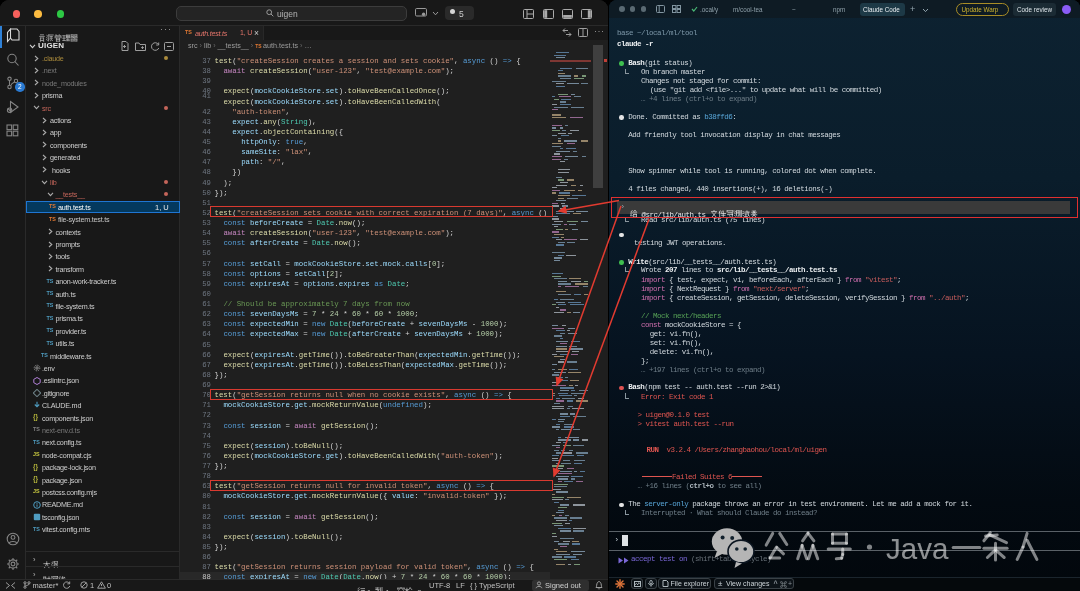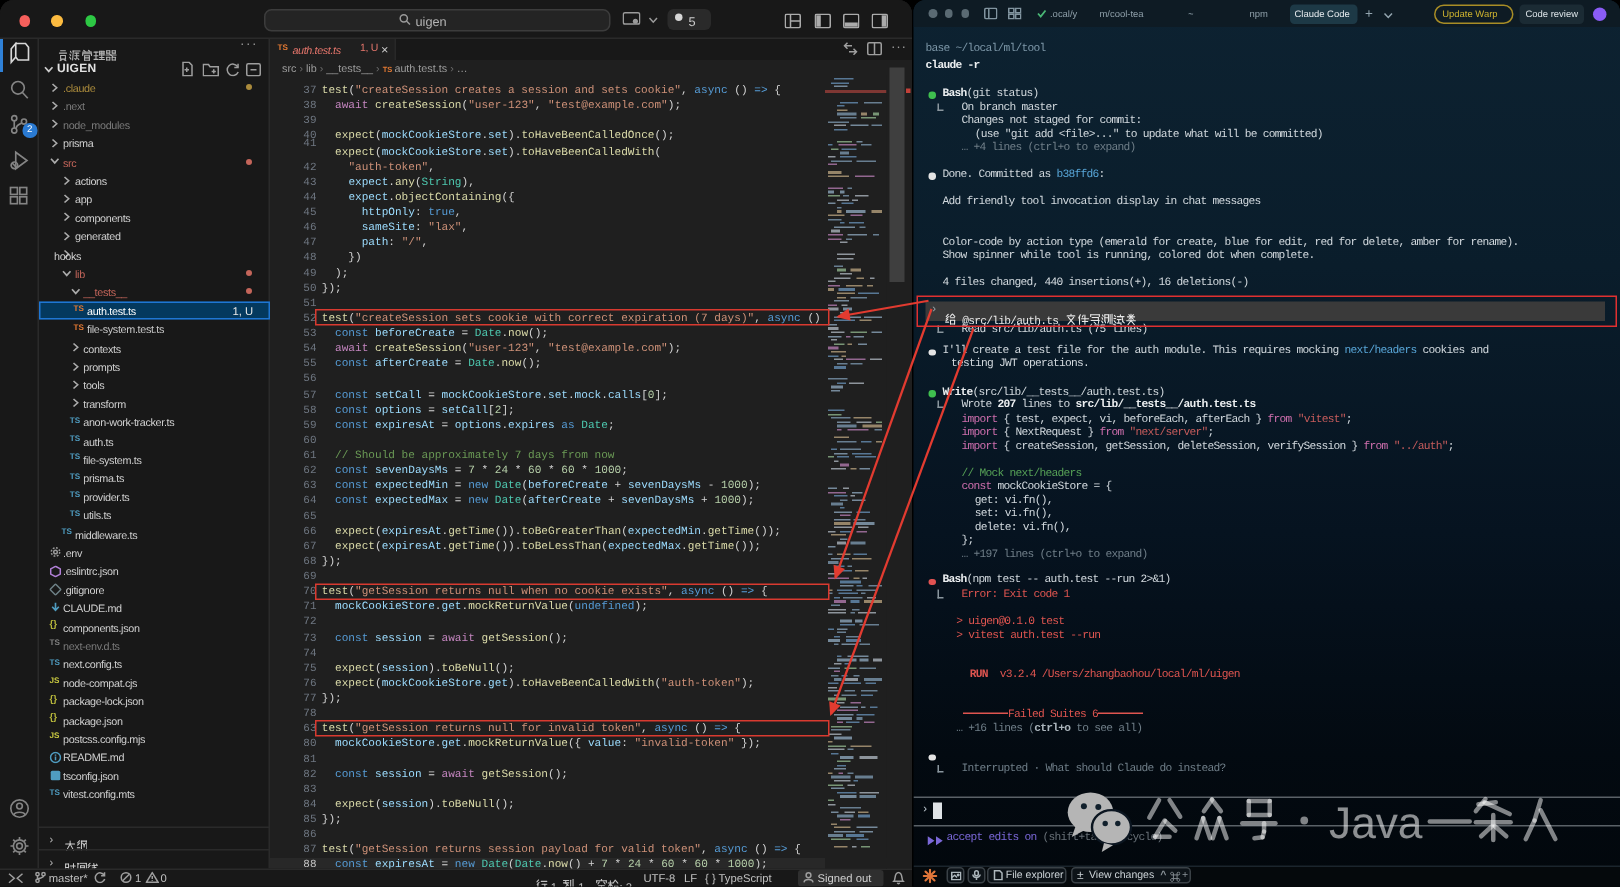--- a/index.html
+++ b/index.html
@@ -222,21 +222,21 @@
       <path d="M1 1 L3.8 3.5 L1 6" stroke="#aaaaaa" fill="none" stroke-width="1.1"></path>
     </svg>
 <div style="position:absolute;left:50px;top:140.80000000000004px;font-size:7.2px;letter-spacing:-0.22px;color:#cfcfcf;white-space:nowrap">components</div>
 <svg class="a" style="left:42px;top:153.70000000000005px" width="5" height="7" viewBox="0 0 5 7">
       <path d="M1 1 L3.8 3.5 L1 6" stroke="#aaaaaa" fill="none" stroke-width="1.1"></path>
     </svg>
 <div style="position:absolute;left:50px;top:153.20000000000005px;font-size:7.2px;letter-spacing:-0.22px;color:#cfcfcf;white-space:nowrap">generated</div>
 <svg class="a" style="left:42px;top:166.10000000000005px" width="5" height="7" viewBox="0 0 5 7">
       <path d="M1 1 L3.8 3.5 L1 6" stroke="#aaaaaa" fill="none" stroke-width="1.1"></path>
     </svg>
-<div style="position:absolute;left:36px;top:165.60000000000005px;font-size:7.2px;letter-spacing:-0.22px;color:#cfcfcf;white-space:nowrap">hooks</div>
+<div style="position:absolute;left:52px;top:165.60000000000005px;font-size:7.2px;letter-spacing:-0.22px;color:#cfcfcf;white-space:nowrap">hooks</div>
 <svg class="a" style="left:41px;top:179.50000000000006px" width="7" height="5" viewBox="0 0 7 5">
       <path d="M1 0.8 L3.5 3.6 L6 0.8" stroke="#aaaaaa" fill="none" stroke-width="1.1"></path>
     </svg>
 <div style="position:absolute;left:50px;top:178.00000000000006px;font-size:7.2px;letter-spacing:-0.22px;color:#c4655a;white-space:nowrap">lib</div>
 <div style="position:absolute;left:164px;top:180.00000000000006px;width:4px;height:4px;border-radius:50%;background:#c4655a"></div>
 <svg class="a" style="left:46.5px;top:191.90000000000006px" width="7" height="5" viewBox="0 0 7 5">
       <path d="M1 0.8 L3.5 3.6 L6 0.8" stroke="#aaaaaa" fill="none" stroke-width="1.1"></path>
     </svg>
 <div style="position:absolute;left:55.5px;top:190.40000000000006px;font-size:7.2px;letter-spacing:-0.22px;color:#c4655a;white-space:nowrap">__tests__</div>
 <div style="position:absolute;left:164px;top:192.40000000000006px;width:4px;height:4px;border-radius:50%;background:#c4655a"></div>
@@ -919,21 +919,20 @@
 <div style="position:absolute;left:10.200000000000045px;top:61.3px;width:4.6px;height:4.6px;border-radius:50%;background:#3fbf4f"></div>
 <div class="tl " style="left:19.299999999999955px;top:58.9px"><span class="wb">Bash</span>(git status)</div>
 <div style="position:absolute;left:15.799999999999955px;top:68.5px;width:4.5px;height:5.5px;border-left:1px solid #8a969e;border-bottom:1px solid #8a969e"></div>
 <div class="tl " style="left:32px;top:68.10000000000001px">On branch master</div>
 <div class="tl " style="left:32px;top:77.2px">Changes not staged for commit:</div>
 <div class="tl " style="left:40.799999999999955px;top:86.4px">(use "git add &lt;file&gt;..." to update what will be committed)</div>
 <div class="tl dim" style="left:32px;top:95.30000000000001px">… +4 lines (ctrl+o to expand)</div>
 <div style="position:absolute;left:10.200000000000045px;top:115.3px;width:4.6px;height:4.6px;border-radius:50%;background:#e4e4e4"></div>
 <div class="tl " style="left:19.299999999999955px;top:112.9px">Done. Committed as <span class="blu">b38ffd6</span>:</div>
 <div class="tl " style="left:19.299999999999955px;top:131.20000000000002px">Add friendly tool invocation display in chat messages</div>
-<div class="tl " style="left:19.299999999999955px;top:158.20000000000002px">Color-code by action type (emerald for create, blue for edit, red for delete, amber for rename).</div>
 <div class="tl " style="left:19.299999999999955px;top:167.3px">Show spinner while tool is running, colored dot when complete.</div>
 <div class="tl " style="left:19.299999999999955px;top:185.20000000000002px">4 files changed, 440 insertions(+), 16 deletions(-)</div>
 <div style="position:absolute;left:7.5px;top:201.3px;width:453px;height:12.4px;background:#3a3a3a"></div>
 <div class="tl " style="left:11.5px;top:203.20000000000002px"><span style="color:#9aa5ad">›</span></div>
 <div style="position:absolute;left:20.5px;top:203.3px;height:8px"><svg style="vertical-align:-0.96px" width="8" height="8" viewBox="0 0 100 100" fill="none" stroke="#e8e8e8" stroke-width="9" stroke-linecap="round">
         <line x1="28" y1="6" x2="10" y2="26"></line>
         <line x1="28" y1="26" x2="10" y2="46"></line>
         <line x1="24" y1="46" x2="8" y2="62"></line>
         <line x1="6" y1="72" x2="30" y2="72"></line>
         <line x1="62" y1="4" x2="42" y2="26"></line>
@@ -994,21 +993,20 @@
         <line x1="70" y1="10" x2="56" y2="24"></line>
         <line x1="32" y1="48" x2="46" y2="34"></line>
         <line x1="70" y1="48" x2="56" y2="34"></line>
         <line x1="14" y1="60" x2="86" y2="60"></line>
         <line x1="50" y1="60" x2="24" y2="94"></line>
         <line x1="50" y1="60" x2="78" y2="94"></line>
       </svg></div>
 <div style="position:absolute;left:15.799999999999955px;top:216.5px;width:4.5px;height:5.5px;border-left:1px solid #8a969e;border-bottom:1px solid #8a969e"></div>
 <div class="tl " style="left:32px;top:216.1px">Read src/lib/auth.ts (75 lines)</div>
 <div style="position:absolute;left:10.200000000000045px;top:232.60000000000002px;width:4.6px;height:4.6px;border-radius:50%;background:#e4e4e4"></div>
-<div class="tl " style="left:19.299999999999955px;top:230.20000000000002px">I'll create a test file for the auth module. This requires mocking <span class="blu">next/headers</span> cookies and</div>
 <div class="tl " style="left:25px;top:239.4px">testing JWT operations.</div>
 <div style="position:absolute;left:10.200000000000045px;top:260.0px;width:4.6px;height:4.6px;border-radius:50%;background:#3fbf4f"></div>
 <div class="tl " style="left:19.299999999999955px;top:257.59999999999997px"><span class="wb">Write</span>(src/lib/__tests__/auth.test.ts)</div>
 <div style="position:absolute;left:15.799999999999955px;top:266.7px;width:4.5px;height:5.5px;border-left:1px solid #8a969e;border-bottom:1px solid #8a969e"></div>
 <div class="tl " style="left:32px;top:266.29999999999995px">Wrote <span class="wb">207</span> lines to <span class="wb">src/lib/__tests__/auth.test.ts</span></div>
 <div class="tl " style="left:32px;top:275.5px"><span class="pk">import</span> { test, expect, vi, beforeEach, afterEach } <span class="pk">from</span> <span class="str">"vitest"</span>;</div>
 <div class="tl " style="left:32px;top:284.59999999999997px"><span class="pk">import</span> { NextRequest } <span class="pk">from</span> <span class="str">"next/server"</span>;</div>
 <div class="tl " style="left:32px;top:293.7px"><span class="pk">import</span> { createSession, getSession, deleteSession, verifySession } <span class="pk">from</span> <span class="str">"../auth"</span>;</div>
 <div class="tl " style="left:32px;top:311.59999999999997px"><span class="grn">// Mock next/headers</span></div>
 <div class="tl " style="left:32px;top:320.7px"><span class="pk">const</span> mockCookieStore = {</div>
@@ -1020,30 +1018,31 @@
 <div style="position:absolute;left:10.200000000000045px;top:385.8px;width:4.6px;height:4.6px;border-radius:50%;background:#e05252"></div>
 <div class="tl " style="left:19.299999999999955px;top:383.4px"><span class="wb">Bash</span>(npm test -- auth.test --run 2&gt;&amp;1)</div>
 <div style="position:absolute;left:15.799999999999955px;top:393.2px;width:4.5px;height:5.5px;border-left:1px solid #8a969e;border-bottom:1px solid #8a969e"></div>
 <div class="tl red" style="left:32px;top:392.79999999999995px">Error: Exit code 1</div>
 <div class="tl red" style="left:28.5px;top:410.59999999999997px">&gt; uigen@0.1.0 test</div>
 <div class="tl red" style="left:28.5px;top:419.79999999999995px">&gt; vitest auth.test --run</div>
 <div class="tl red" style="left:37.5px;top:446.29999999999995px"><span style="font-weight:bold">RUN</span>  v3.2.4 /Users/zhangbaohou/local/ml/uigen</div>
 <div class="tl " style="left:33px;top:473.29999999999995px"><span style="display:inline-block;width:30px;height:1px;background:#df5550;vertical-align:2.5px"></span><span class="red">Failed Suites 6</span><span style="display:inline-block;width:30px;height:1px;background:#df5550;vertical-align:2.5px"></span></div>
 <div class="tl dim" style="left:28.5px;top:482.4px">… +16 lines (<span style="color:#aab4bb;font-weight:bold">ctrl+o</span> to see all)</div>
 <div style="position:absolute;left:10.200000000000045px;top:502.7px;width:4.6px;height:4.6px;border-radius:50%;background:#e4e4e4"></div>
+<div class="tl " style="left:19.299999999999955px;top:500.29999999999995px">The <span class="blu">server-only</span> package throws an error in test environment. Let me add a mock for it.</div>
 <div style="position:absolute;left:15.799999999999955px;top:509.8px;width:4.5px;height:5.5px;border-left:1px solid #8a969e;border-bottom:1px solid #8a969e"></div>
 <div class="tl dim" style="left:32px;top:509.4px">Interrupted · What should Claude do instead?</div>
 <div style="position:absolute;left:0;top:531.3px;width:471px;height:1px;background:#5a6167"></div>
 <div style="position:absolute;left:0;top:549.5px;width:471px;height:1px;background:#5a6167"></div>
 <div class="tl " style="left:5.5px;top:535.9px"><span style="color:#c3cdd4">›</span></div>
 <div style="position:absolute;left:12.5px;top:535px;width:6.6px;height:11px;background:#dfe3e6"></div>
 <svg class="a" style="left:8.5px;top:556.5px" width="12" height="7" viewBox="0 0 12 7">
       <path d="M0.5 0.5 L5 3.5 L0.5 6.5 Z M6 0.5 L10.5 3.5 L6 6.5 Z" fill="#7b68d8"></path>
     </svg>
-<div class="tl " style="left:22px;top:555.1999999999999px"><span style="color:#7b68d8">accept edits on</span> <span style="color:#687077">(shift+tab to cycle)</span></div>
+<div class="tl " style="left:22px;top:555.1999999999999px"><span style="color:#7b68d8">accept test on</span> <span style="color:#687077">(shift+tab to cycle)</span></div>
 <div style="position:absolute;left:0;top:576.5px;width:471px;height:14.5px;background:#05090c;border-top:1px solid #1b252d"></div>
 <svg class="a" style="left:6px;top:578.5px" width="10" height="10" viewBox="0 0 10 10">
       <g stroke="#e0763a" stroke-width="1.4" stroke-linecap="round">
         <line x1="5" y1="0.8" x2="5" y2="9.2"></line>
         <line x1="0.8" y1="5" x2="9.2" y2="5"></line>
         <line x1="2" y1="2" x2="8" y2="8"></line>
         <line x1="8" y1="2" x2="2" y2="8"></line>
       </g>
     </svg>
 <div style="position:absolute;left:22px;top:578.3px;width:12px;height:10.5px;background:#0d1318;border:1px solid #3a4146;border-radius:3px"></div>

